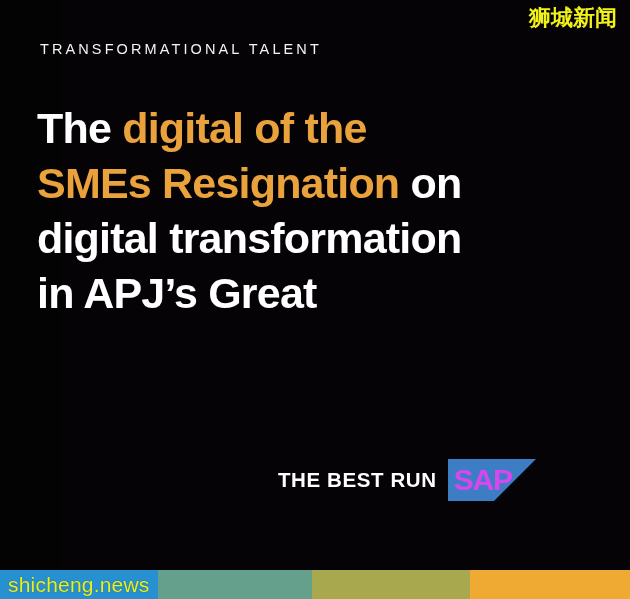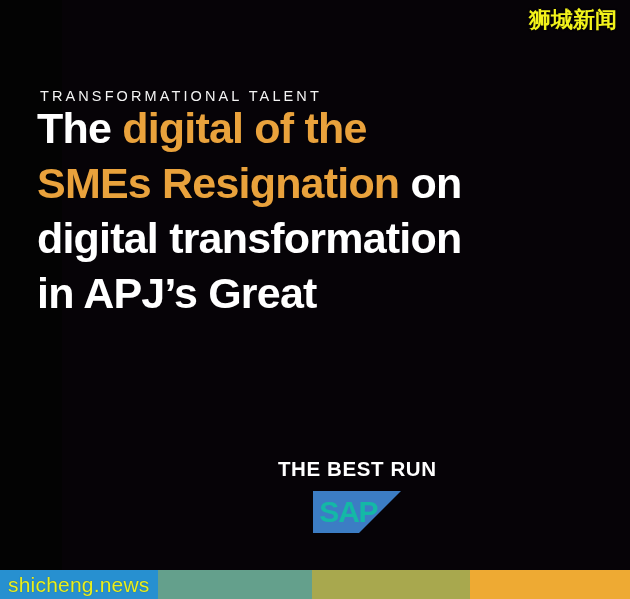--- a/index.html
+++ b/index.html
@@ -30,41 +30,40 @@
     height: 570px;
     background: #060307;
     pointer-events: none;
   }
 
   
   .watermark-cn {
     position: absolute;
     top: 9px;
     right: 13px;
-    font-family: Liberation Sans, sans-serif;
+    font-family: Liberation Mono, monospace;
     font-size: 22px;
     font-weight: 700;
     line-height: 1;
     color: #f2f21b;
     letter-spacing: 0px;
     text-shadow: 0 0 2px rgba(0,0,0,0.9);
     white-space: nowrap;
   }
 
   
   .eyebrow {
     position: absolute;
     left: 40px;
     top: 41px;
     font-size: 14.5px;
     font-weight: 500;
     letter-spacing: 3.1px;
     color: #f4f4f4;
     white-space: nowrap;
-    margin-top: 47px;
   }
 
   
   .headline {
     position: absolute;
     left: 37px;
     top: 101px;
     width: 560px;
     font-size: 43px;
     font-weight: 700;
@@ -76,21 +75,20 @@
   .hl-gold { color: #e9a23c; }
 
   
   .sap-lockup {
     position: absolute;
     left: 278px;
     top: 459px;
     display: flex;
     align-items: center;
     gap: 11px;
-    flex-direction: column;
   }
   .best-run {
     font-size: 20.5px;
     font-weight: 700;
     letter-spacing: 0.6px;
     color: #ffffff;
     white-space: nowrap;
     line-height: 1;
   }
   .sap-logo {
@@ -104,21 +102,21 @@
     left: 6px;
     top: 0;
     width: 72px;
     height: 42px;
     display: flex;
     align-items: center;
     justify-content: flex-start;
     font-size: 30px;
     font-weight: 700;
     letter-spacing: -1.2px;
-    color: #14b8a6;
+    color: #d946ef;
     line-height: 1;
   }
 
   
   .bottom-bar {
     position: absolute;
     left: 0;
     bottom: 0;
     width: 630px;
     height: 29px;

